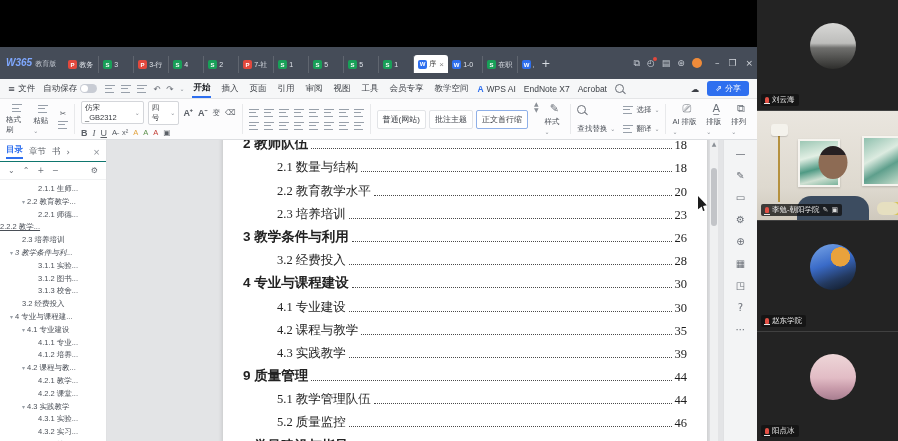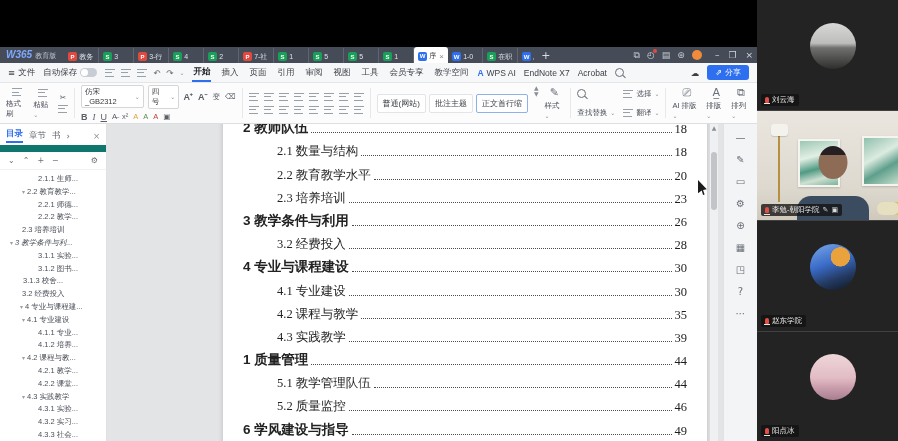--- a/index.html
+++ b/index.html
@@ -4,21 +4,21 @@
 <style>
   html,body{margin:0;padding:0;}
   body{width:898px;height:441px;overflow:hidden;position:relative;background:#000;
        font-family:"Liberation Sans",sans-serif;-webkit-font-smoothing:antialiased;}
   .glyph{font-family:"DejaVu Sans",sans-serif;}
 
   
   #wps{position:absolute;left:0;top:47px;width:757px;height:394px;background:#fff;display:flex;flex-direction:column;}
 
   
-  .tabbar{height:16px;background:#454c58;display:flex;align-items:center;padding:0 4px 0 6px;gap:2px;}
+  .tabbar{height:32px;background:#454c58;display:flex;align-items:center;padding:0 4px 0 6px;gap:2px;}
   .logo{display:flex;align-items:baseline;gap:3px;margin-right:6px;flex:none;}
   .logo-main{color:#7fa8ff;font-weight:bold;font-size:10px;font-style:italic;}
   .logo-sub{color:#c2c7d0;font-size:7px;}
   .tabs{display:flex;align-items:flex-end;height:20px;overflow:hidden;max-width:470px;}
   .tab{height:17px;display:flex;align-items:center;gap:2px;padding:0 4px;min-width:26px;max-width:38px;
        color:#dfe3e9;font-size:7px;border-right:1px solid rgba(255,255,255,.14);overflow:hidden;white-space:nowrap;}
   .tab.active{background:#fff;color:#333;border-radius:3px 3px 0 0;height:18px;border-right:none;}
   .tabicon{width:9px;height:9px;border-radius:2px;color:#fff;font-size:6px;font-weight:bold;
            display:flex;align-items:center;justify-content:center;flex:none;}
   .tabicon.doc{background:#2e6fef;} .tabicon.sheet{background:#18a058;} .tabicon.pdf{background:#e2483d;}
@@ -70,21 +70,21 @@
   .updown{display:flex;flex-direction:column;color:#8a8f96;font-size:6px;line-height:6px;}
   .ffgrid{display:grid;grid-template-columns:auto auto;gap:2px 8px;align-items:center;}
   .ritem{display:flex;gap:3px;align-items:center;white-space:nowrap;}
   .caret{color:#8a8f96;font-size:6px;}
 
   
   .main{flex:1;display:flex;min-height:0;}
 
   
   .nav{width:106px;background:#fff;border-right:1px solid #e0e1e3;display:flex;flex-direction:column;flex:none;}
-  .nav-tabs{display:flex;align-items:center;gap:6px;padding:4px 6px 2px;font-size:8.5px;color:#5a5f66;border-bottom:7px solid #0f766e;}
+  .nav-tabs{display:flex;align-items:center;gap:6px;padding:4px 6px 2px;font-size:8.5px;color:#5a5f66;border-bottom:1px solid #0f766e;}
   .nav-tab.active{color:#2e6fef;font-weight:bold;border-bottom:2px solid #2e6fef;padding-bottom:1px;}
   .nav-x{margin-left:auto;color:#8a8f96;}
   .nav-tools{display:flex;gap:8px;padding:4px 8px;color:#6a6f77;font-size:8px;border-bottom:1px solid #f1f2f3;}
   .nav-tools .sp{margin-left:auto;}
   .nav-list{flex:1;overflow:hidden;padding-top:3px;font-size:7.5px;color:#4a4f57;}
   .nav-item{height:12.8px;line-height:12.8px;white-space:nowrap;overflow:hidden;display:flex;align-items:center;gap:2px;}
   .nav-item .tri{color:#9aa0a8;font-size:6px;flex:none;}
 
   
   .docarea{flex:1;position:relative;background:#e3e4e6;overflow:hidden;}
@@ -401,43 +401,43 @@
           <div class="nav-item" style="padding-left: 38px;">
             <span>2.1.1 生师...</span>
           </div>
           <div class="nav-item" style="padding-left: 22px;">
             <span class="tri glyph">▾</span>
             <span>2.2 教育教学...</span>
           </div>
           <div class="nav-item" style="padding-left: 38px;">
             <span>2.2.1 师德...</span>
           </div>
-          <div class="nav-item" style="padding-left: 38px;">
+          <div class="nav-item" style=" text-decoration: underline;">
             <span>2.2.2 教学...</span>
           </div>
           <div class="nav-item" style="padding-left: 22px;">
             <span>2.3 培养培训</span>
           </div>
           <div class="nav-item" style="padding-left: 10px; font-style: italic;">
             <span class="tri glyph">▾</span>
             <span>3 教学条件与利...</span>
           </div>
           <div class="nav-item" style="padding-left: 38px;">
             <span>3.1.1 实验...</span>
           </div>
           <div class="nav-item" style="padding-left: 38px;">
             <span>3.1.2 图书...</span>
           </div>
-          <div class="nav-item" style="padding-left: 23px;">
+          <div class="nav-item" style="padding-left: 38px;">
             <span>3.1.3 校舍...</span>
           </div>
           <div class="nav-item" style="padding-left: 22px;">
             <span>3.2 经费投入</span>
           </div>
-          <div class="nav-item" style="padding-left: 20px;">
+          <div class="nav-item" style="padding-left: 10px;">
             <span class="tri glyph">▾</span>
             <span>4 专业与课程建...</span>
           </div>
           <div class="nav-item" style="padding-left: 22px;">
             <span class="tri glyph">▾</span>
             <span>4.1 专业建设</span>
           </div>
           <div class="nav-item" style="padding-left: 38px;">
             <span>4.1.1 专业...</span>
           </div>
@@ -520,21 +520,21 @@
               <span class="txt2">4.2 课程与教学</span>
               <span class="dots"></span>
               <span class="pg">35</span>
             </div>
             <div class="toc-row">
               <span class="txt2">4.3 实践教学</span>
               <span class="dots"></span>
               <span class="pg">39</span>
             </div>
             <div class="toc-row">
-              <span class="txt1">1 质量管理</span>
+              <span class="txt1">9 质量管理</span>
               <span class="dots"></span>
               <span class="pg">44</span>
             </div>
             <div class="toc-row">
               <span class="txt2">5.1 教学管理队伍</span>
               <span class="dots"></span>
               <span class="pg">44</span>
             </div>
             <div class="toc-row">
               <span class="txt2">5.2 质量监控</span>

